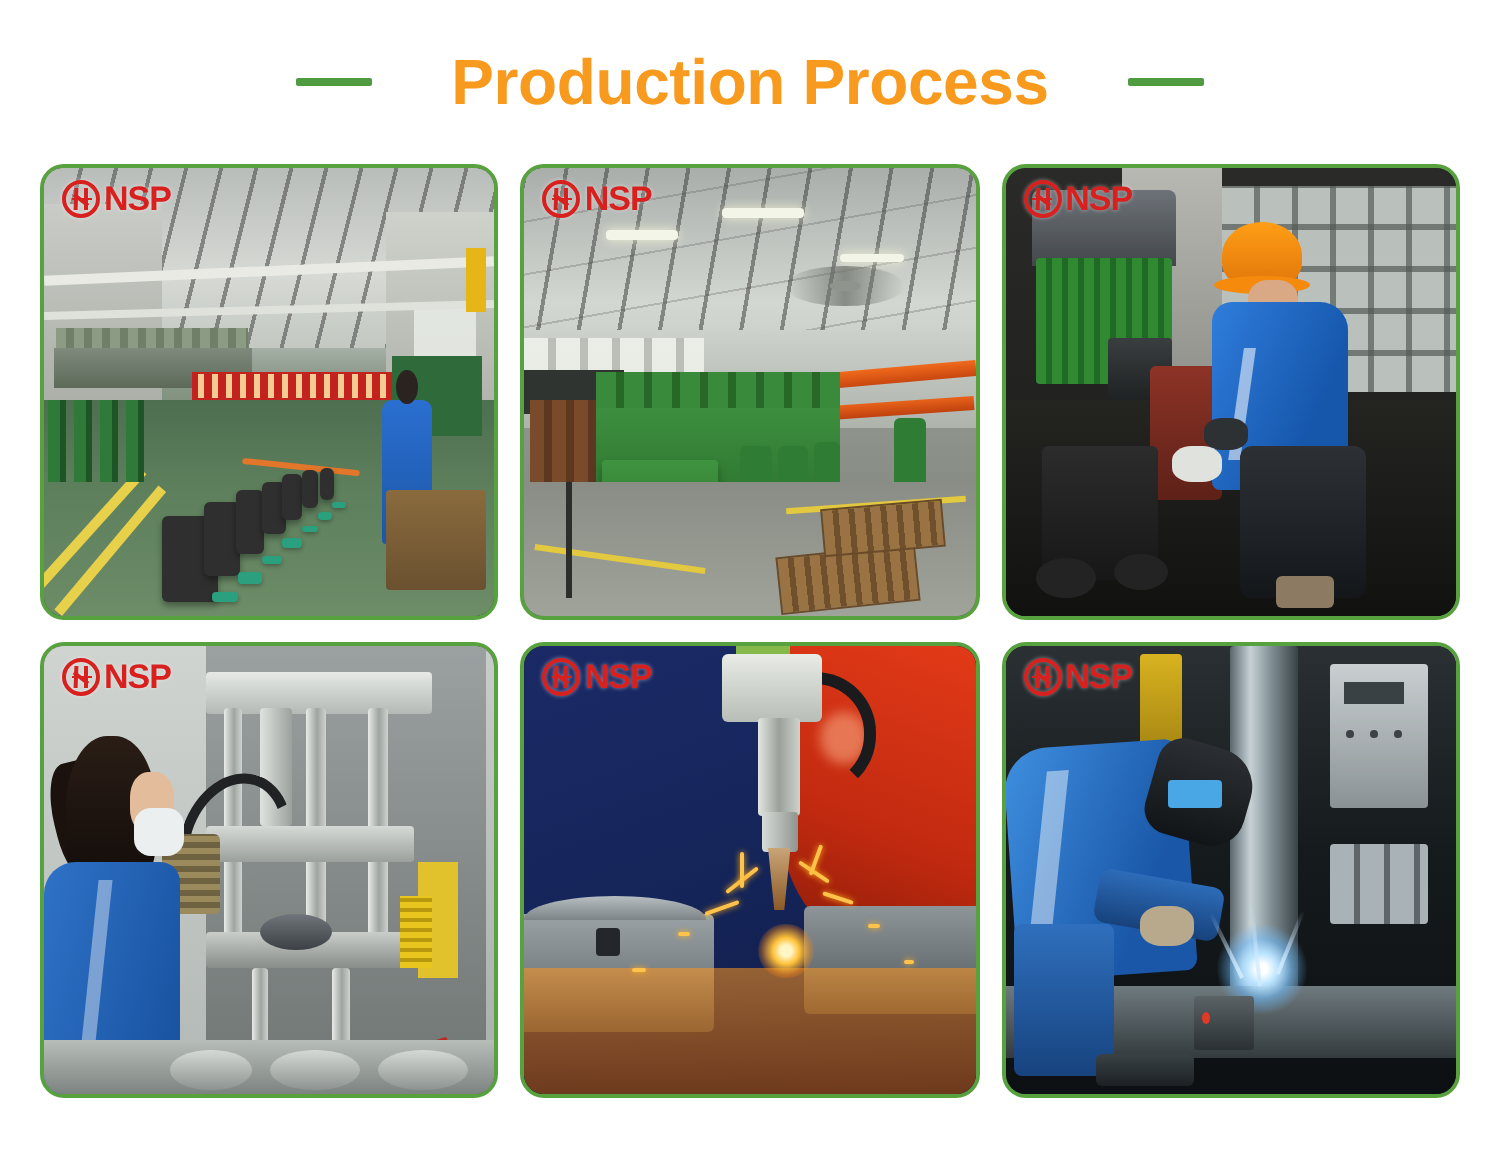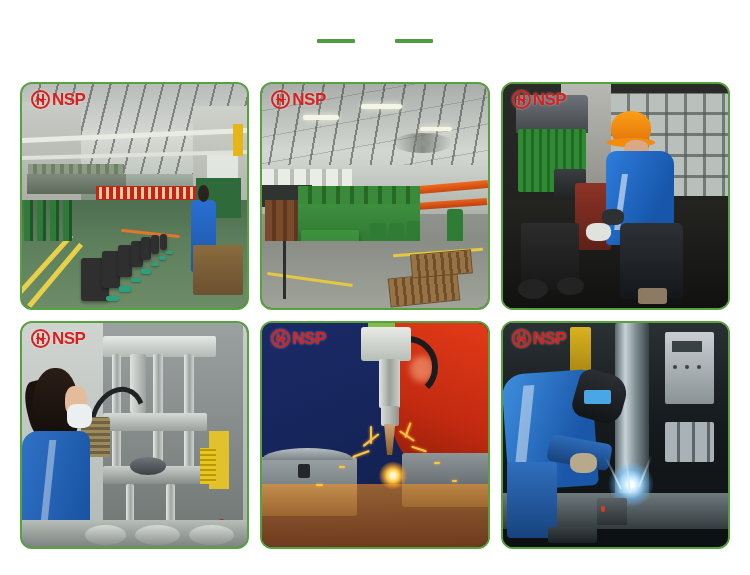--- a/index.html
+++ b/index.html
@@ -473,20 +473,21 @@
     background:linear-gradient(#3a4246,#1b2023);border-radius:3px;
   }
 </style>
 </head>
 <body>
 
 <div class="page">
 
   <div class="header">
     <span class="dash"></span>
+    <div class="title">Production Process</div>
     <span class="dash"></span>
   </div>
 
   <div class="grid">
 
     <div class="cell">
       <div class="photo p1">
         <div class="roof"></div>
         <div class="wallL"></div>
         <div class="wallR"></div>

